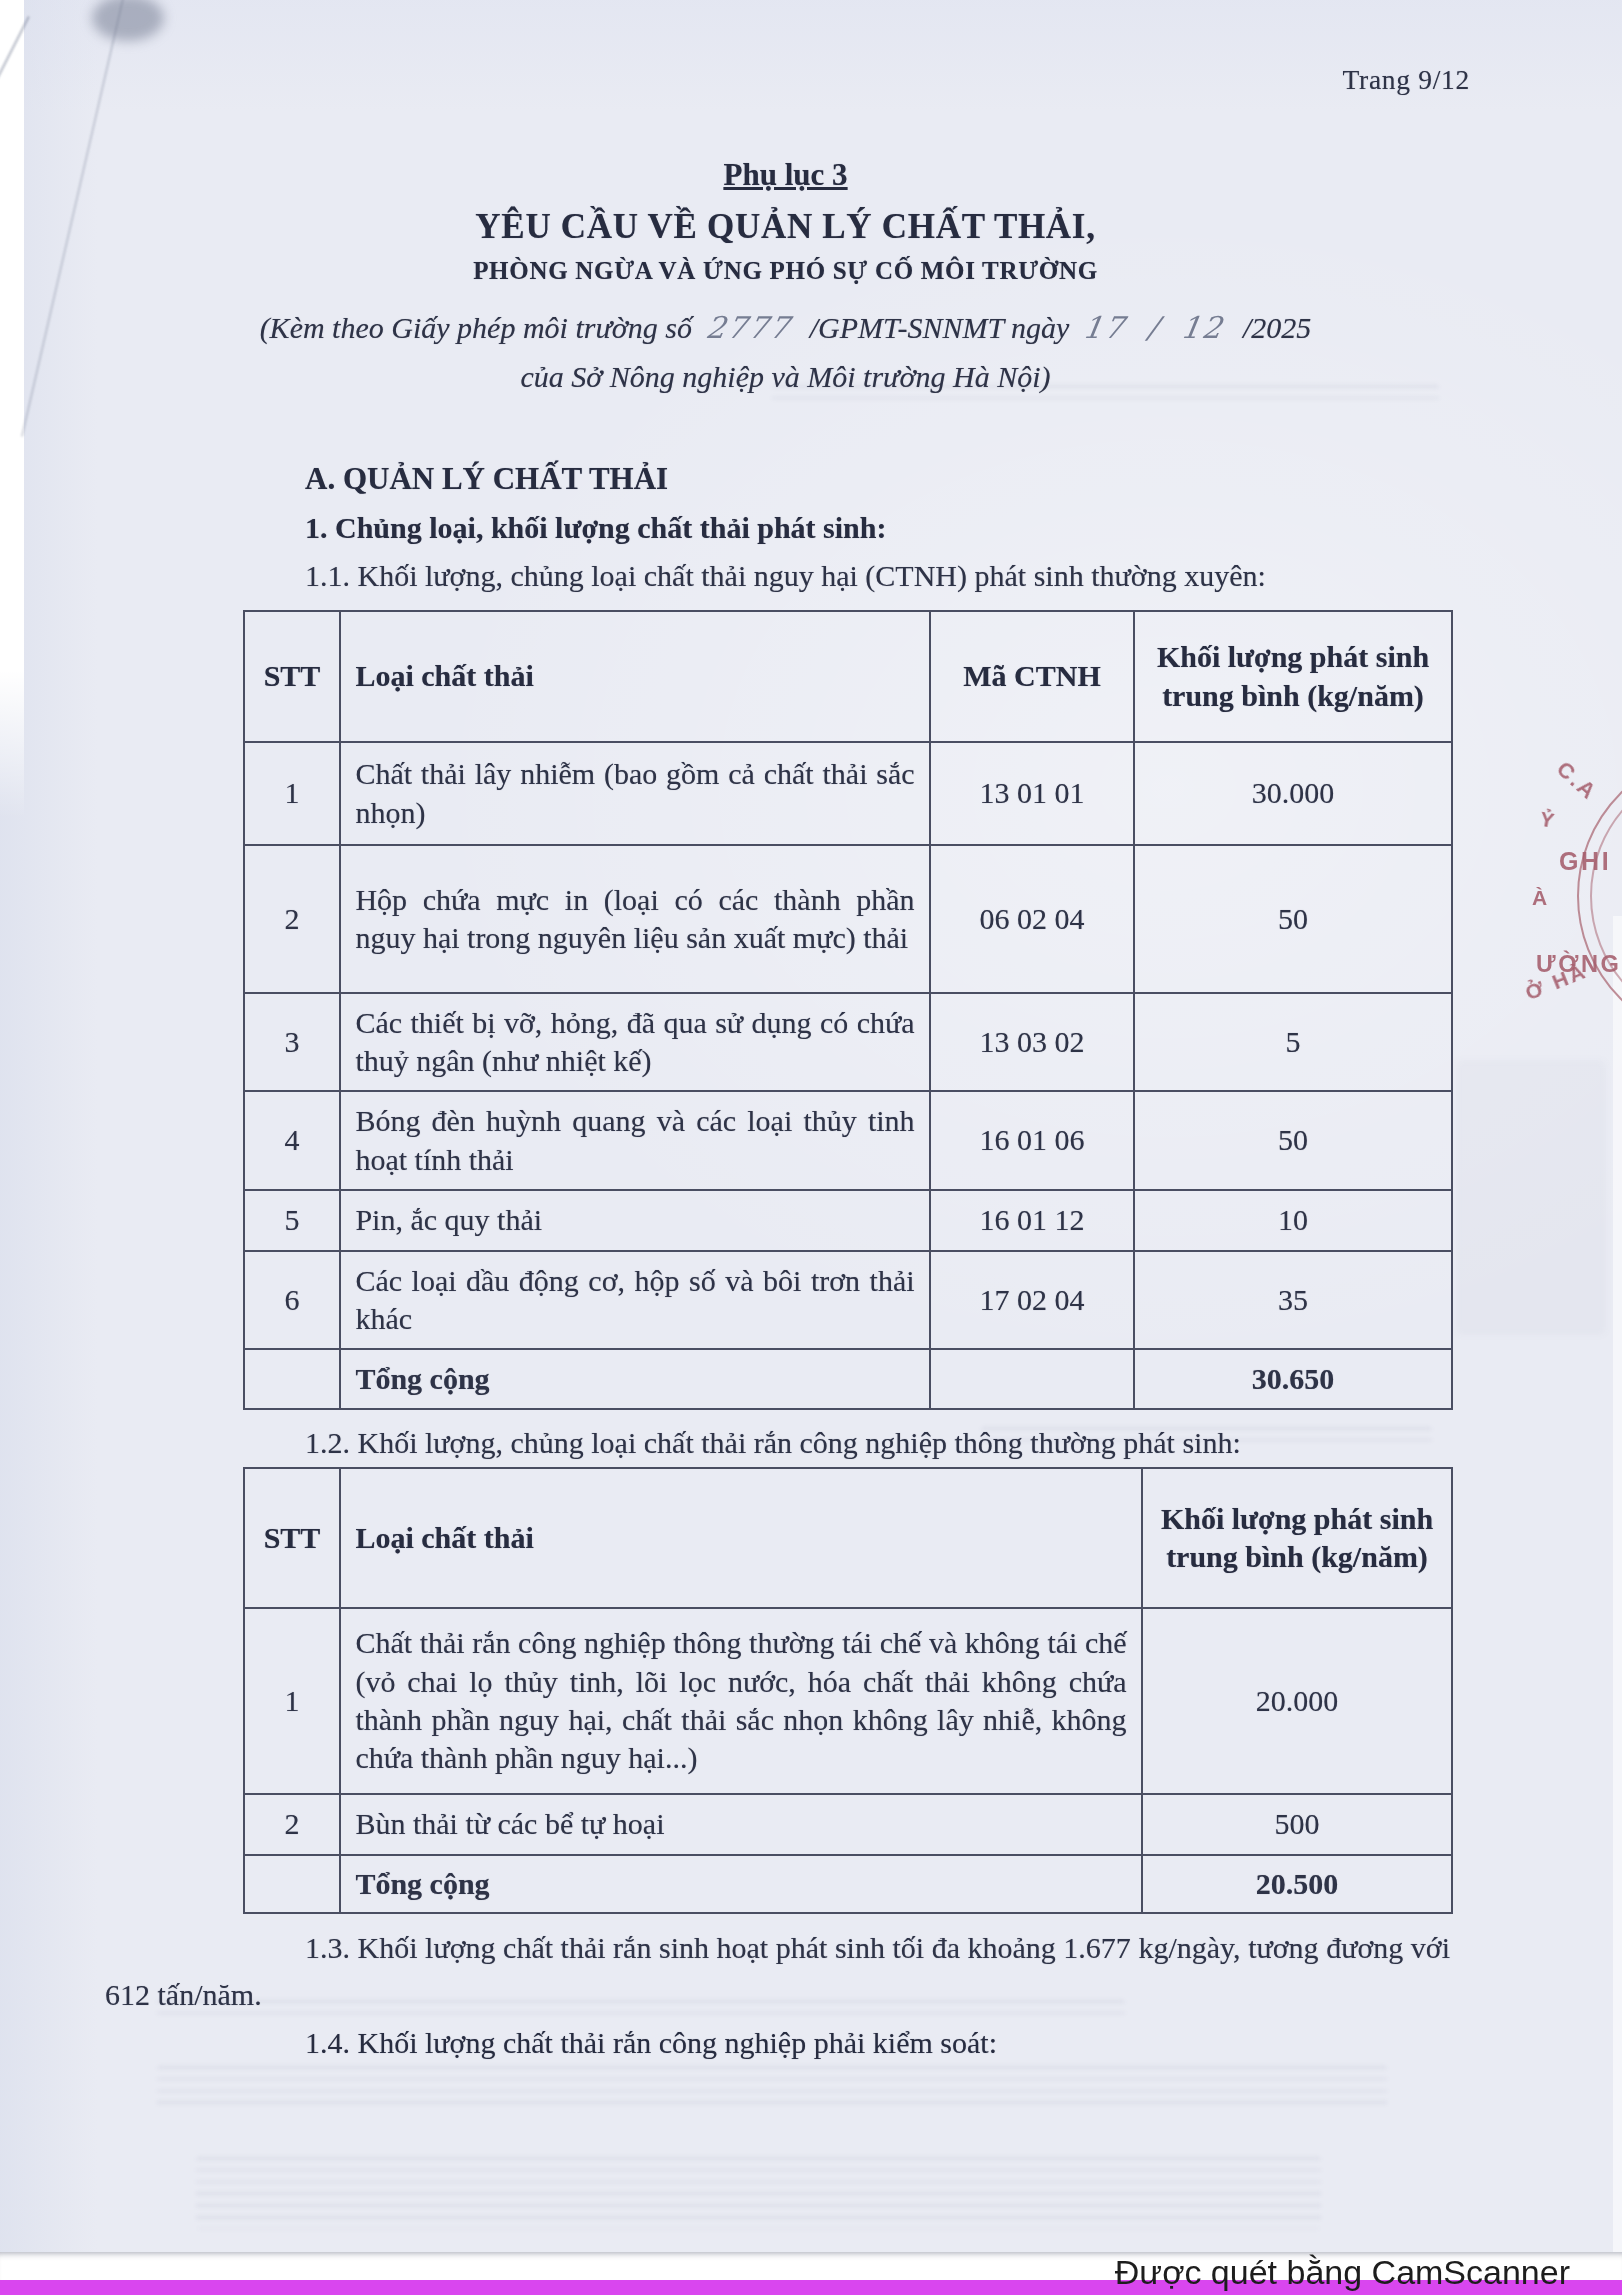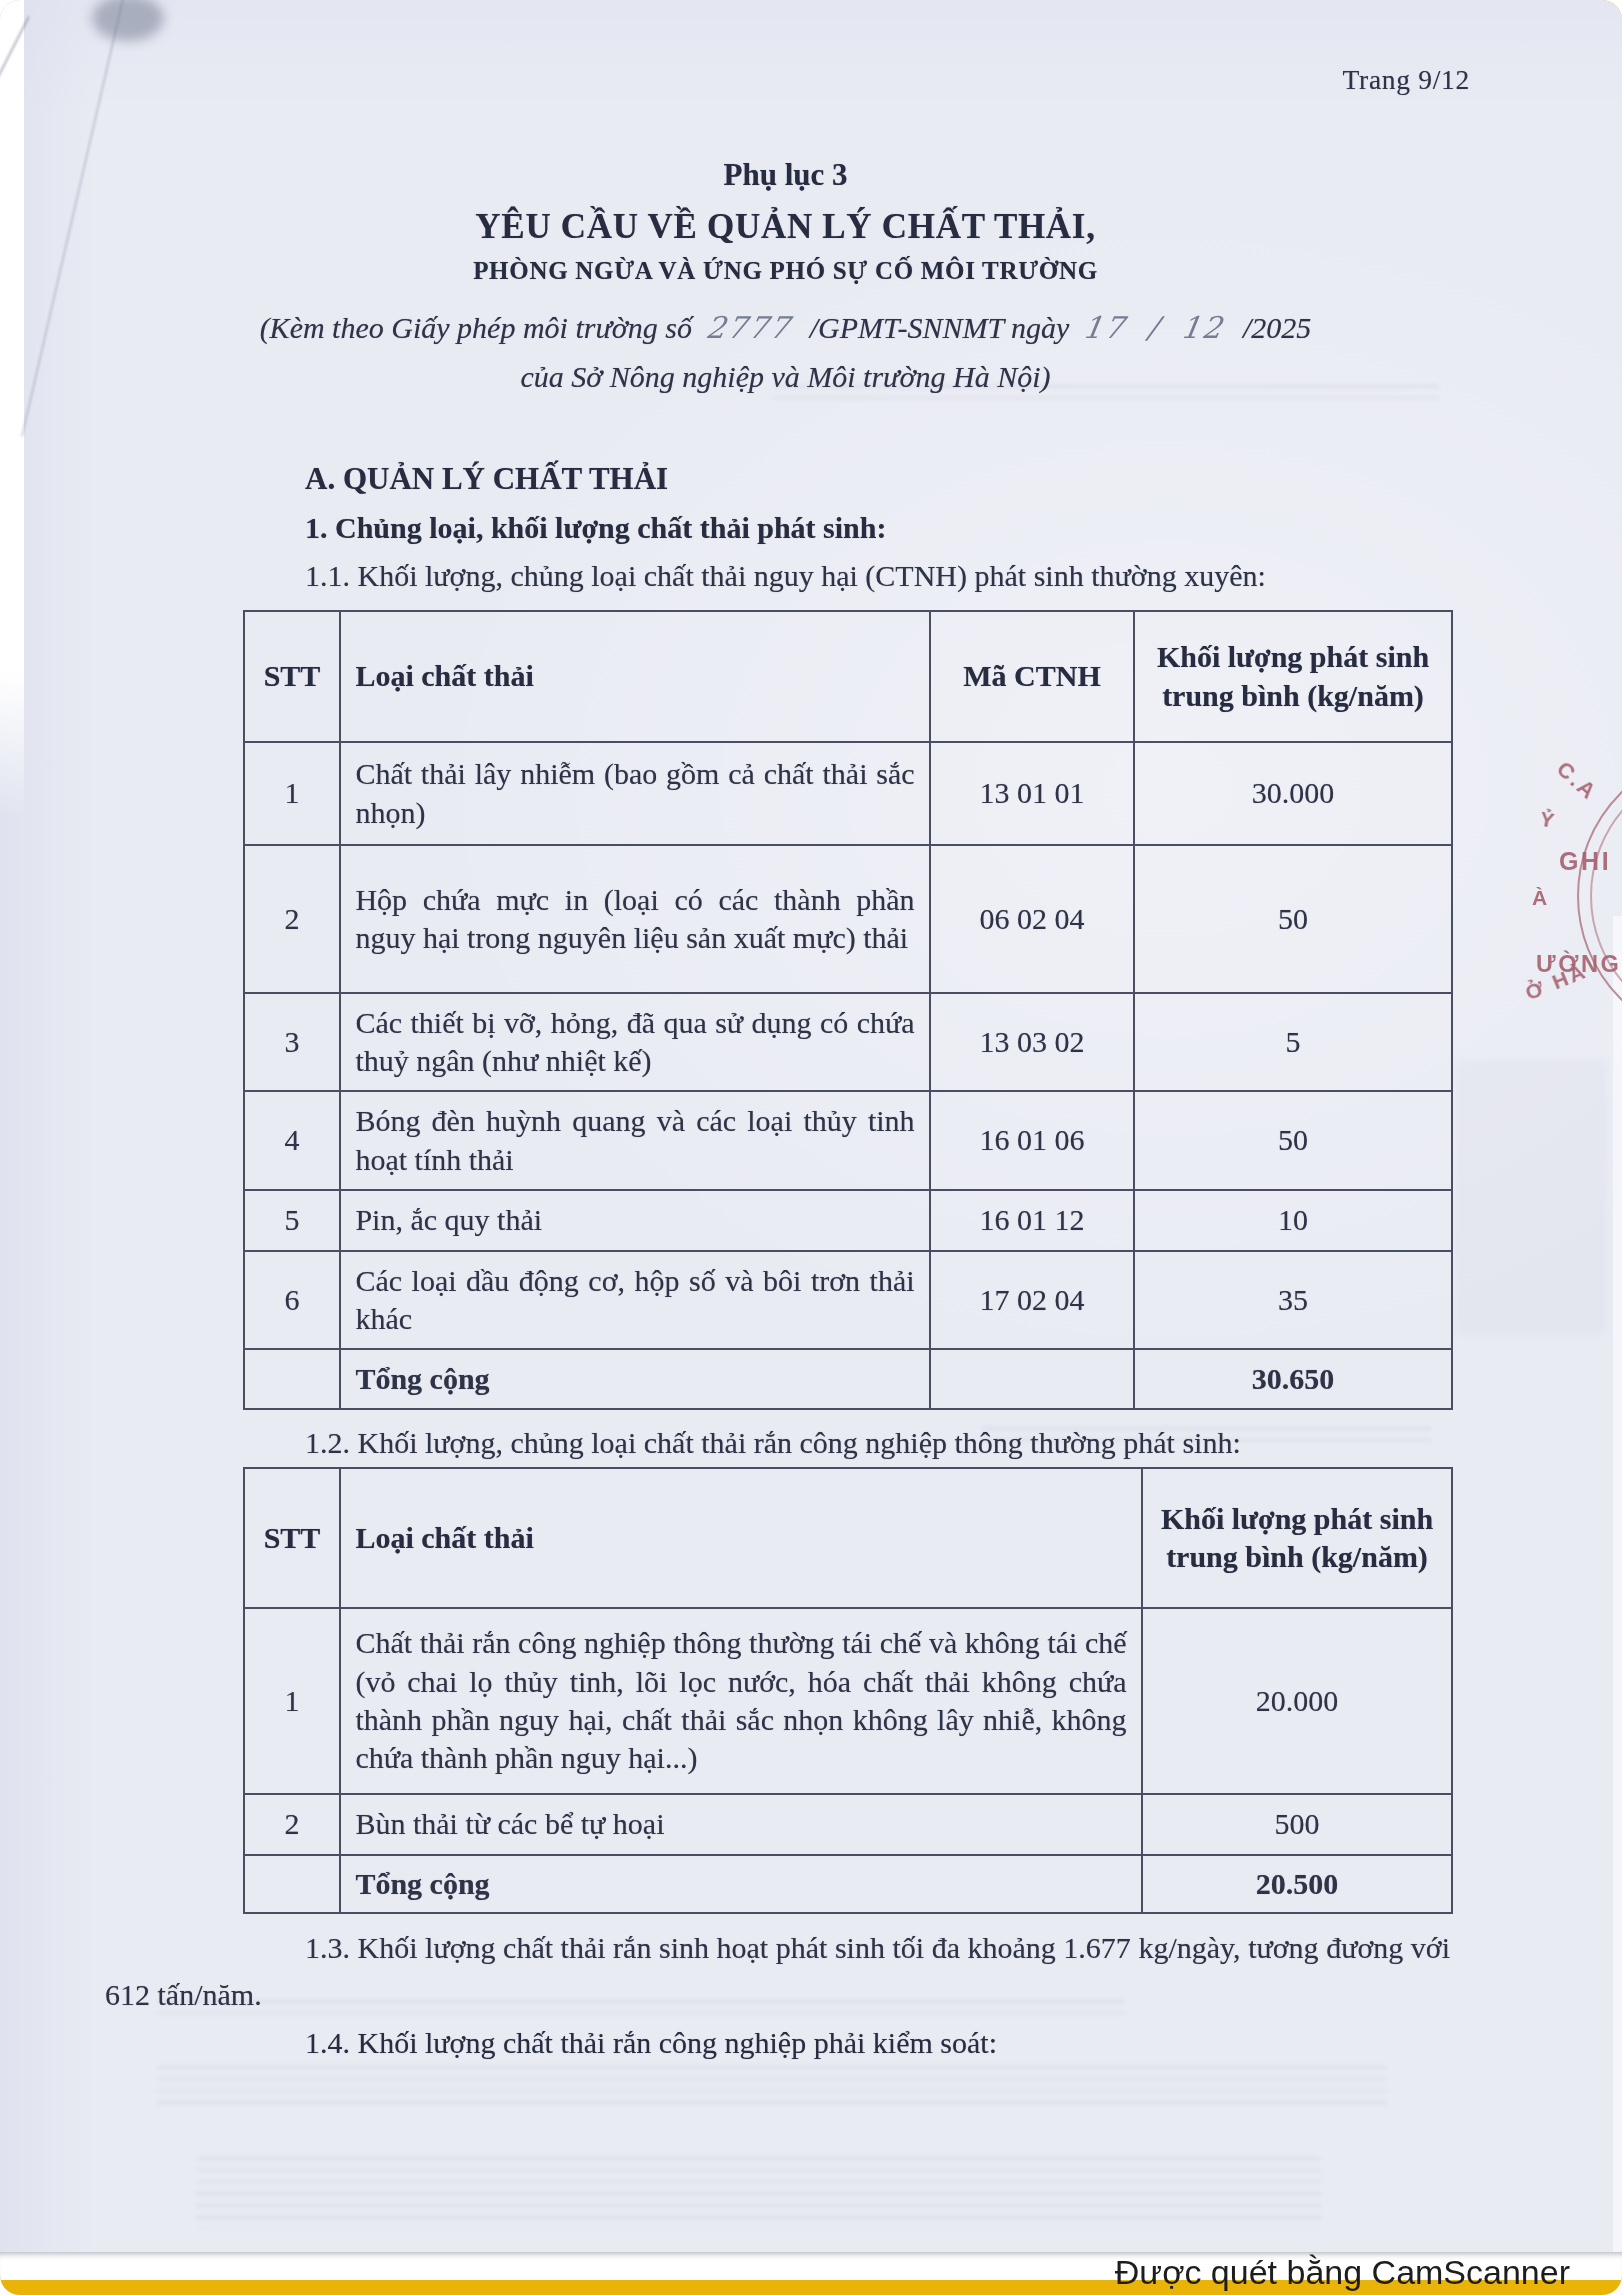--- a/index.html
+++ b/index.html
@@ -1,35 +1,35 @@
 <!DOCTYPE html>
 <html style="font-size:10.5px"><head>
 <meta charset="utf-8">
 <style>
   html,body { margin:0; padding:0; background:#ffffff; }
   .page {
     position:relative; width:1622px; height:2295px; overflow:hidden;
-    background:#eab308; font-family:"Liberation Serif", serif;border-radius:20px;
+    background:#d946ef; font-family:"Liberation Serif", serif;
   }
   
   .scan {
     position:absolute; left:0; top:0; width:1622px; height:2252px; overflow:hidden;
     background:
       radial-gradient(ellipse 1178px 916px at 72% 35%, rgba(255,255,255,0.30), rgba(255,255,255,0) 65%),
       linear-gradient(90deg, rgba(215,220,235,0.55), rgba(0,0,0,0) 6%),
       linear-gradient(180deg, rgba(222,226,240,0.5), rgba(0,0,0,0) 5%),
       #e9ebf3;
   }
   .scantext { color:#2e3347; text-shadow:0 0 0.9px rgba(44,49,70,0.45); }
   .bold { font-weight:bold; color:#272c40; }
   .abs { position:absolute; }
   .centerline { left:79px; width:1413px; text-align:center; }
 
   .page-num { top:64px; right:152px; font-size:27.5px; letter-spacing:0.7px; }
-  .appendix { top:157px; font-size:31px; }
+  .appendix { top:157px; font-size:31px;text-decoration:underline; }
   .title1   { top:207px; font-size:35px; letter-spacing:0.7px; }
   .title2   { top:257px; font-size:25px; letter-spacing:0.7px; }
   .sub1     { top:310px; font-size:30px; font-style:italic; }
   .sub2     { top:360px; font-size:30px; font-style:italic; }
   .hand {
     font-family:"DejaVu Serif", serif; font-style:italic; font-weight:400;
     color:#767d92; text-shadow:none; letter-spacing:2px;
     display:inline-block; transform:skewX(-12deg); margin:0 9.2px;
   }
   .hand.small { margin:0 5.2px; }

